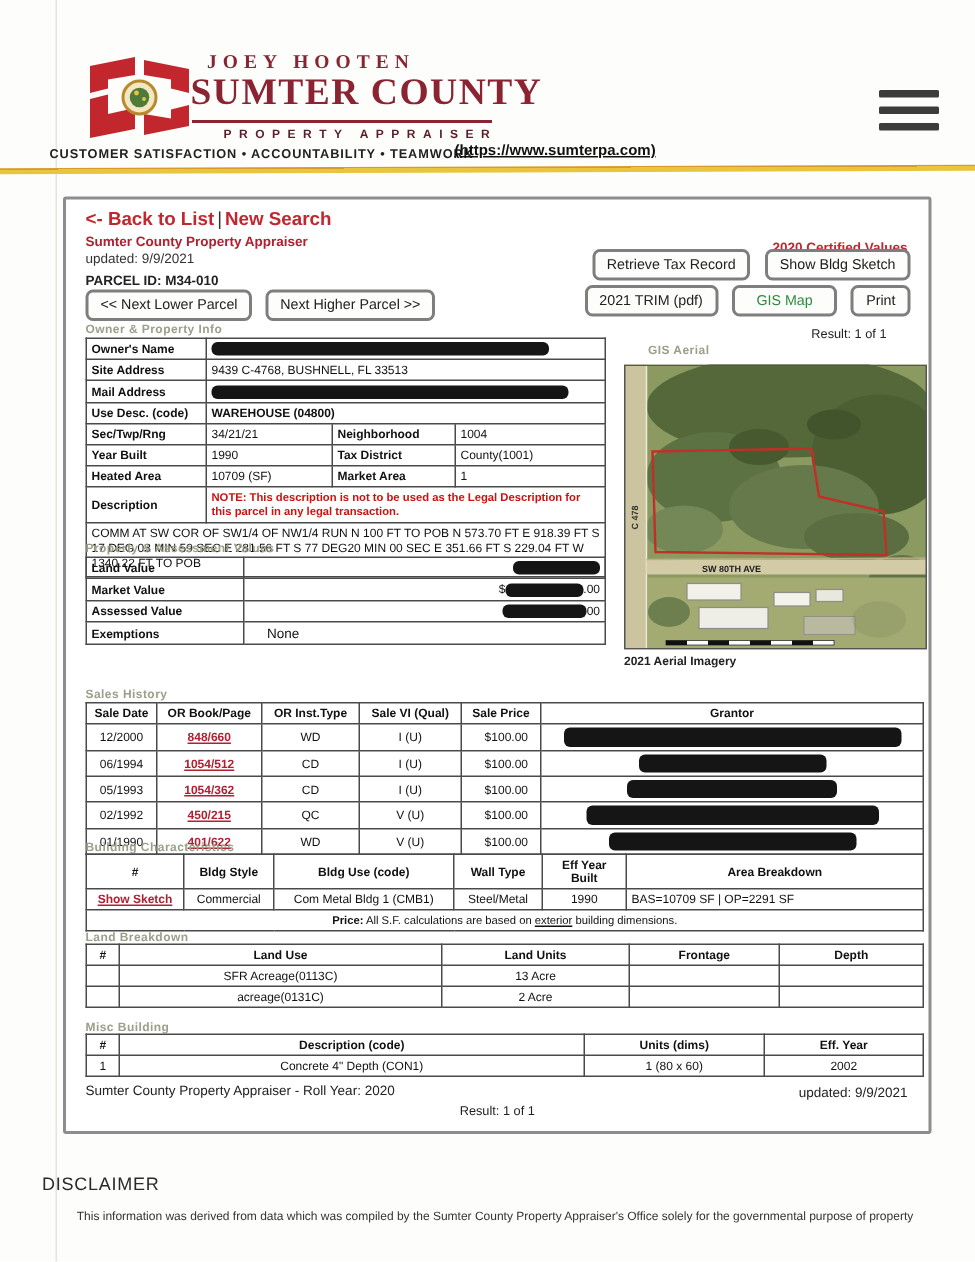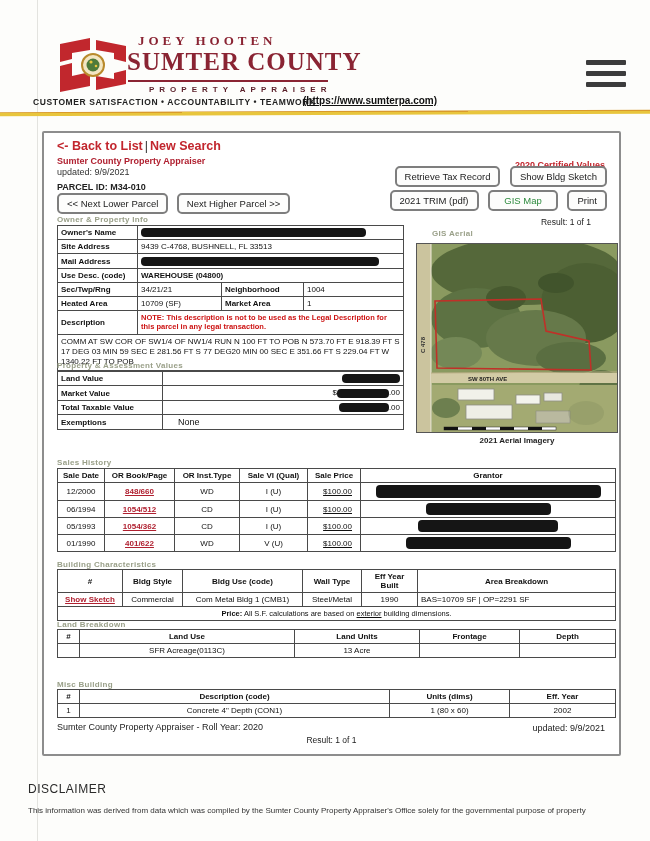--- a/index.html
+++ b/index.html
@@ -69,29 +69,29 @@
 
   .redact { display:inline-block; background:#151515; height:9px; border-radius:4px; vertical-align:middle; }
 
   .values-title { position:absolute; left:13px; top:228px; }
   .values-table { position:absolute; left:13px; top:238px; width:346px; table-layout:fixed; }
   .values-table td { height:11px;margin-left:20px; }
   .val-right { text-align:right; }
 
   .gis-label { position:absolute; left:388px; top:96px; }
   .aerial { position:absolute; left:372px; top:110px; width:202px; height:190px; }
-  .aerial-caption { position:absolute; left:372px; top:303px; width:202px; text-align:center;
+  .aerial-caption { position:absolute; left:372px; top:303px; width:202px; 
     font-size:8px; font-weight:bold; color:#222; }
 
   .sales-title { position:absolute; left:13px; top:325px; }
   .sales-table { position:absolute; left:13px; top:335px; width:558px; table-layout:fixed; }
   .sales-table td { height:15px; text-align:center; }
   .sales-table th { height:13px; }
   .book-link { color:#b02030; font-weight:bold; text-decoration:underline; cursor:pointer; }
-  .price-cell { text-align:right !important; padding-right:8px;text-decoration:underline; }
+  .price-cell { text-align:right !important; padding-right:8px; }
   .grantor-cell { text-align:center; }
 
   .bldg-title { position:absolute; left:13px; top:427px; }
   .bldg-table { position:absolute; left:13px; top:436px; width:558px; table-layout:fixed; }
   .bldg-table td { height:14px; text-align:center;margin-top:20px; }
   .bldg-note { font-size:7.5px; text-align:center; font-weight:bold; }
   .bldg-note .u { text-decoration:underline; }
   .area-cell { text-align:left !important; }
 
   .land-title { position:absolute; left:13px; top:487px; }
@@ -101,21 +101,21 @@
   .misc-title { position:absolute; left:13px; top:547px; }
   .misc-table { position:absolute; left:13px; top:556px; width:558px; table-layout:fixed; }
   .misc-table td { height:13px; text-align:center; }
 
   .footer-roll { position:absolute; left:13px; top:589px; font-size:9px; color:#222; }
   .footer-updated { position:absolute; right:14px; top:590px; font-size:9px; color:#222; }
   .footer-result { position:absolute; left:0; top:602px; width:100%; text-align:center; font-size:8.5px; color:#222; }
 
   
   .disclaimer-title { position:absolute; left:28px; top:782px; font-size:12px; color:#2a2a2a; letter-spacing:0.5px; }
-  .disclaimer-text { position:absolute; left:28px; top:806px; width:604px; font-size:8px; color:#333; }
+  .disclaimer-text { position:absolute; left:28px; top:806px; width:604px; font-size:8px; color:#333;text-align:center; }
 </style>
 </head>
 <body>
 
 <div class="scanline"></div>
 
 <svg class="logo-svg" width="74" height="72" viewBox="0 0 74 72">
   <polygon points="4,12 34,6 34,18 16,21 16,27 4,30" fill="#c1272d"></polygon>
   <polygon points="4,34 16,31 16,44 34,40 34,54 4,60" fill="#c1272d"></polygon>
   <polygon points="40,8 70,14 70,30 58,27 58,21 40,18" fill="#c1272d"></polygon>
@@ -191,20 +191,26 @@
       <td class="lbl">Use Desc. (code)</td>
       <td colspan="3" class="lbl">WAREHOUSE (04800)</td>
     </tr>
     <tr>
       <td class="lbl">Sec/Twp/Rng</td>
       <td>34/21/21</td>
       <td class="lbl">Neighborhood</td>
       <td>1004</td>
     </tr>
     <tr>
+      <td class="lbl">Year Built</td>
+      <td>1990</td>
+      <td class="lbl">Tax District</td>
+      <td>County(1001)</td>
+    </tr>
+    <tr>
       <td class="lbl">Heated Area</td>
       <td>10709 (SF)</td>
       <td class="lbl">Market Area</td>
       <td>1</td>
     </tr>
     <tr>
       <td class="lbl">Description</td>
       <td colspan="3" class="note-red">NOTE: This description is not to be used as the Legal Description for this parcel in any legal transaction.</td>
     </tr>
     <tr>
@@ -222,22 +228,22 @@
     <tbody>
         <tr>
       <td class="lbl">Land Value</td>
       <td class="val-right"><span class="redact" style="width:58px;"></span></td>
     </tr>
     <tr>
       <td class="lbl">Market Value</td>
       <td class="val-right"><span>$</span><span class="redact" style="width:52px;"></span><span>.00</span></td>
     </tr>
     <tr>
-      <td class="lbl">Total Taxable Value</td>
-      <td class="val-right"><span class="redact" style="width:50px;"></span><span>.00</span></td>
+      <td class="lbl">Assessed Value</td>
+      <td class="val-right"><span class="redact" style="width:56px;"></span><span>00</span></td>
     </tr>
     <tr>
       <td class="lbl">Exemptions</td>
       <td style="font-size:9px;padding-left:15px;">None</td>
     </tr>
   </tbody>
     </table>
 
   <div class="section-title gis-label">GIS Aerial</div>
   <svg class="aerial" viewBox="0 0 202 190" preserveAspectRatio="none">
@@ -317,20 +323,28 @@
     </tr>
     <tr>
       <td>05/1993</td>
       <td><span class="book-link">1054/362</span></td>
       <td>CD</td>
       <td>I (U)</td>
       <td class="price-cell">$100.00</td>
       <td class="grantor-cell"><span class="redact" style="width:140px;height:12px;"></span></td>
     </tr>
     <tr>
+      <td>02/1992</td>
+      <td><span class="book-link">450/215</span></td>
+      <td>QC</td>
+      <td>V (U)</td>
+      <td class="price-cell">$100.00</td>
+      <td class="grantor-cell"><span class="redact" style="width:195px;height:13px;"></span></td>
+    </tr>
+    <tr>
       <td>01/1990</td>
       <td><span class="book-link">401/622</span></td>
       <td>WD</td>
       <td>V (U)</td>
       <td class="price-cell">$100.00</td>
       <td class="grantor-cell"><span class="redact" style="width:165px;height:12px;"></span></td>
     </tr>
   </tbody>
     </table>
 
@@ -384,20 +398,27 @@
       <th>Frontage</th>
       <th>Depth</th>
     </tr>
     <tr>
       <td></td>
       <td>SFR Acreage(0113C)</td>
       <td>13 Acre</td>
       <td></td>
       <td></td>
     </tr>
+    <tr>
+      <td></td>
+      <td>acreage(0131C)</td>
+      <td>2 Acre</td>
+      <td></td>
+      <td></td>
+    </tr>
   </tbody>
     </table>
 
   <div class="section-title misc-title">Misc Building</div>
   <table class="misc-table">
     <colgroup>
         <col style="width:22px">
         <col style="width:310px">
         <col style="width:120px">
         <col style="width:106px">

